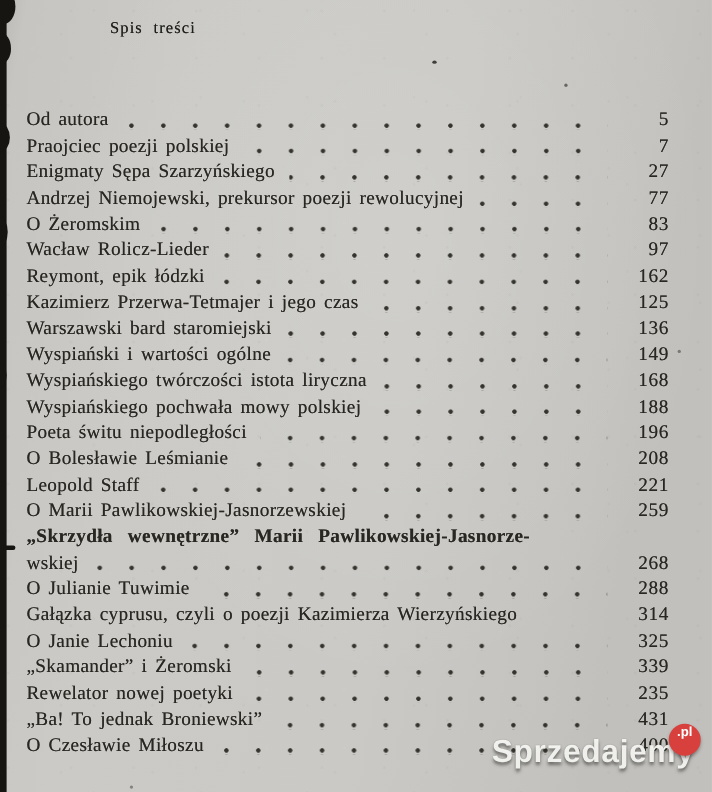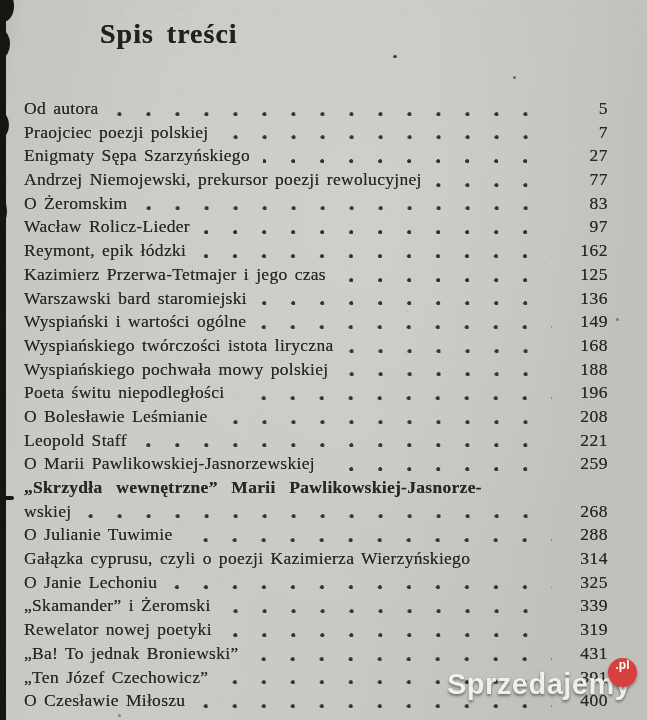--- a/index.html
+++ b/index.html
@@ -33,21 +33,21 @@
   .edge-dash{left:3px;top:496px;width:11px;height:4px;border-radius:2px;filter:blur(.4px);}
   
   .speck{position:absolute;background:#3f3e39;border-radius:50%;}
   .sp1{left:393px;top:55px;width:4px;height:3px;}
   .sp2{left:513px;top:76px;width:3px;height:3px;opacity:.7;}
   .sp3{left:616px;top:318px;width:3px;height:3px;opacity:.55;}
   .sp4{left:118px;top:714px;width:3px;height:3px;opacity:.5;}
 
   .title{
     position:absolute;left:100px;top:18px;margin:0;
-    font-size:28px;font-weight:bold;letter-spacing:1px;word-spacing:5px;
+    font-size:15px;font-weight:normal;letter-spacing:1px;word-spacing:5px;
     color:#21201c;text-shadow:0 0 .5px rgba(20,20,16,.7);
   }
   .toc{position:absolute;left:24px;right:39px;top:98px;}
   .row{display:flex;align-items:baseline;height:23.7px;white-space:nowrap;}
   .label{
     font-size:17.5px;color:#292722;letter-spacing:.3px;word-spacing:2.5px;
     text-shadow:0 0 .5px rgba(25,24,20,.65);
   }
   .label.wide{word-spacing:9px;font-weight:bold;}
   .leader{
@@ -206,31 +206,26 @@
         <span class="num">325</span>
       </div>
       <div class="row">
         <span class="label">„Skamander” i Żeromski</span>
         <span class="leader"></span>
         <span class="num">339</span>
       </div>
       <div class="row">
         <span class="label">Rewelator nowej poetyki</span>
         <span class="leader"></span>
-        <span class="num">319</span>
+        <span class="num">235</span>
       </div>
       <div class="row">
         <span class="label">„Ba! To jednak Broniewski”</span>
         <span class="leader"></span>
         <span class="num">431</span>
-      </div>
-      <div class="row">
-        <span class="label">„Ten Józef Czechowicz”</span>
-        <span class="leader"></span>
-        <span class="num">391</span>
       </div>
       <div class="row">
         <span class="label">O Czesławie Miłoszu</span>
         <span class="leader"></span>
         <span class="num">400</span>
       </div>
     </div>
 
   <div class="watermark">
     <span class="wm-text">Sprzedajemy</span>

